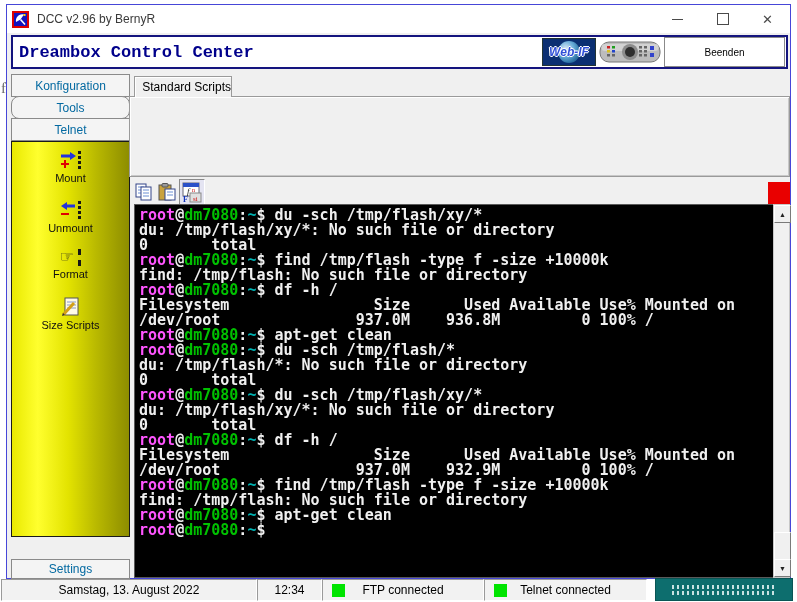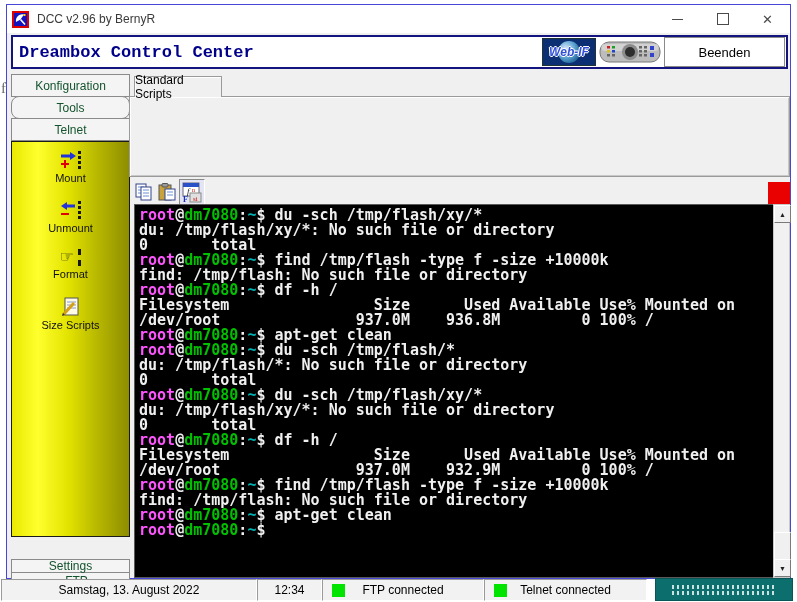--- a/index.html
+++ b/index.html
@@ -24,33 +24,33 @@
   .glyph-close{font-size:13px;line-height:1;}
 
   
   .header{left:4px;top:30px;width:777px;height:34px;background:#ffffff;border:2px solid #14147e;display:flex;align-items:center;}
   .header-title{margin-left:6px;font-size:17px;font-weight:bold;color:#00008b;white-space:nowrap;font-family:Liberation Mono, monospace;}
   .spacer{flex:1;}
   .webif{position:relative;width:52px;height:26px;background:#0b2f72;overflow:hidden;flex:0 0 auto;border:1px solid #233;}
   .webif .globe{position:absolute;left:15px;top:2px;width:22px;height:22px;border-radius:50%;background:radial-gradient(circle at 35% 35%,#e6f4ff,#6db2dd 40%,#2f76a8 70%,#1a4a70);opacity:.95;}
   .webif .wtxt{position:absolute;left:0;top:0;width:100%;height:100%;display:flex;align-items:center;justify-content:center;font-size:12px;font-weight:bold;font-style:italic;color:#3050d8;text-shadow:-1px 0 #fff,1px 0 #fff,0 -1px #fff,0 1px #fff;}
   .remote{width:62px;height:26px;margin-left:3px;flex:0 0 auto;}
-  .beenden{width:119px;height:28px;margin-left:3px;margin-right:1px;background:#ffffff;border:1px solid #8a8a8a;display:flex;align-items:center;justify-content:center;font-size:13px;color:#000;flex:0 0 auto;}
-
-  
-  .side-btn{left:4px;width:119px;height:23px;background:#f4f4f4;border:1px solid #8a8a8a;display:flex;align-items:center;justify-content:center;font-size:12px;color:#14532d;}
+  .beenden{width:119px;height:28px;margin-left:3px;margin-right:1px;background:#ffffff;border:1px solid #8a8a8a;display:flex;align-items:center;justify-content:center;font-size:10px;color:#000;flex:0 0 auto;}
+
+  
+  .side-btn{left:4px;width:119px;height:23px;background:#f4f4f4;border:1px solid #8a8a8a;display:flex;align-items:center;justify-content:center;font-size:12px;color:#0369a1;}
   .yellow-panel{left:4px;top:136px;width:119px;height:396px;border:1px solid #1a1a1a;background:linear-gradient(90deg,#e9e900 0%,#ffff2e 22%,#e3e300 48%,#b9b900 72%,#8d8d00 100%);}
   .y-item{position:absolute;left:0;width:100%;display:flex;flex-direction:column;align-items:center;gap:2px;}
   .y-label{font-size:11px;color:#111;}
   .fmt-row{display:flex;align-items:center;height:18px;}
   .hand-glyph{font-size:16px;line-height:16px;color:#222;}
   .dash-col{width:0;height:17px;border-left:3px dashed #151515;margin-left:4px;}
 
   
-  .tab{left:127px;top:71px;width:88px;height:21px;background:#f0f0f0;border:1px solid #9a9a9a;border-bottom:none;box-shadow:inset 1px 1px 0 #ffffff;display:flex;align-items:center;justify-content:flex-start;font-size:12px;color:#000;z-index:3;}
+  .tab{left:127px;top:71px;width:98px;height:21px;background:#f0f0f0;border:1px solid #9a9a9a;border-bottom:none;box-shadow:inset 1px 1px 0 #ffffff;display:flex;align-items:center;justify-content:flex-end;font-size:12px;color:#000;z-index:3;}
   .tabpanel{left:122px;top:91px;width:661px;height:81px;background:#f0f0f0;border:1px solid #9a9a9a;box-shadow:inset 1px 1px 0 #ffffff,inset -1px -1px 0 #c8c8c8;z-index:2;}
   .groupbox{border:1px solid #a2a2a2;box-shadow:1px 1px 0 #fff inset;}
   .legend{position:absolute;top:-7px;left:5px;background:#f0f0f0;padding:0 3px;font-size:11px;color:#1a1a1a;white-space:nowrap;}
   .opt-row{display:flex;align-items:center;gap:5px;margin:5px 0 0 7px;font-size:11px;color:#9a9a9a;height:14px;}
   .cb{width:12px;height:12px;border:1px solid #9a9a9a;background:#f6f6f6;flex:0 0 auto;}
   .rb{width:12px;height:12px;border:1px solid #9a9a9a;border-radius:50%;background:#f6f6f6;flex:0 0 auto;position:relative;}
   .rb.sel::after{content:"";position:absolute;left:3px;top:3px;width:4px;height:4px;border-radius:50%;background:#9a9a9a;}
   .info-title{left:289px;top:93px;font-size:15px;font-weight:bold;color:#00008b;}
   .info-line{left:289px;font-size:11px;color:#000;white-space:nowrap;}
   .run-btn{left:668px;top:96px;width:111px;height:66px;background:#f6f6f6;border:1px solid #6f6f6f;box-shadow:inset 1px 1px 0 #ffffff,inset -2px -2px 0 #b0b0b0;display:flex;align-items:center;justify-content:center;gap:6px;font-size:13px;color:#000;}
@@ -192,21 +192,21 @@
           <line x1="2" y1="18" x2="13" y2="6" stroke="#d4a017" stroke-width="3"></line>
           <polygon points="1,19 4,18 2,16" fill="#333"></polygon>
         </svg>
         <span class="y-label">Size Scripts</span>
       </div>
     </div>
 
     <div class="abs side-btn" style="top:564px;padding-left:12px;">
         <span>FTP</span>
       </div>
-    <div class="abs side-btn" style="top:554px;height:14px;">
+    <div class="abs side-btn" style="top:554px;height:20px;">
         <span>Settings</span>
       </div>
 
     <div class="abs tab">
         <span>Standard Scripts</span>
       </div>
     <div class="abs tabpanel"></div>
 
     <div class="abs groupbox" style="left:134px;top:101px;width:70px;height:64px;">
       <span class="legend">Laufwerk</span>

